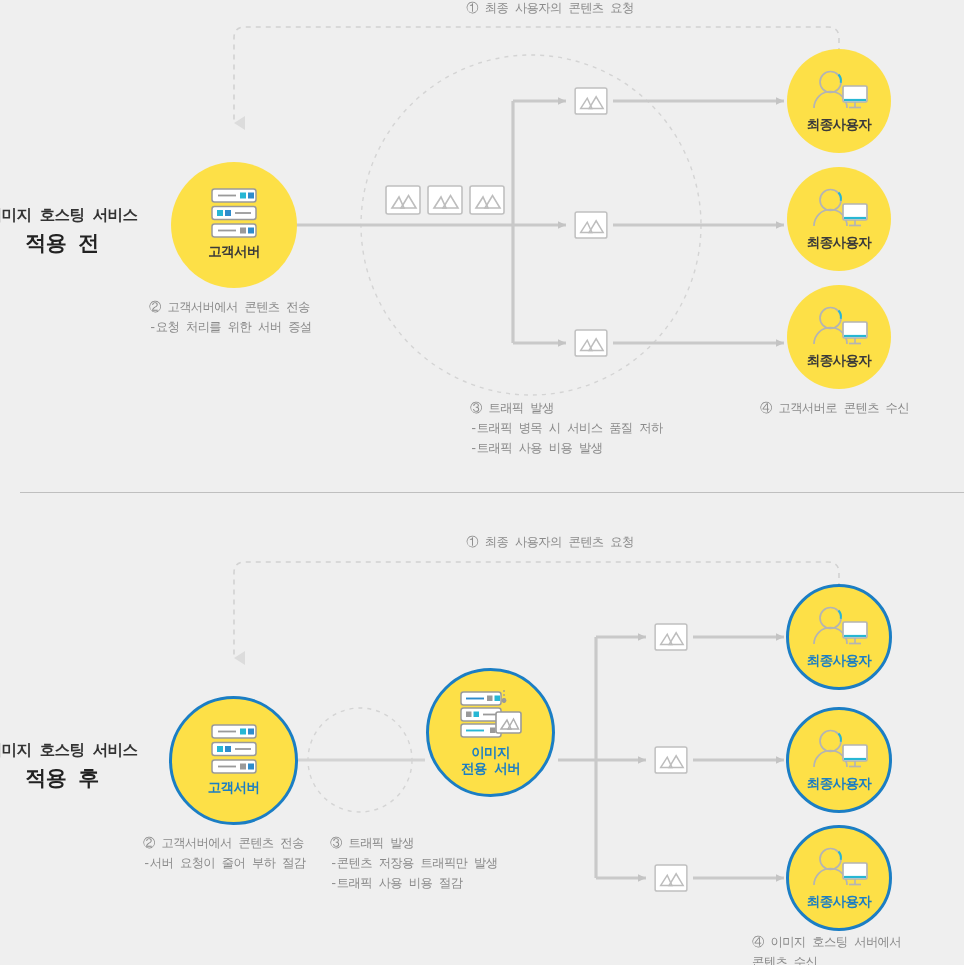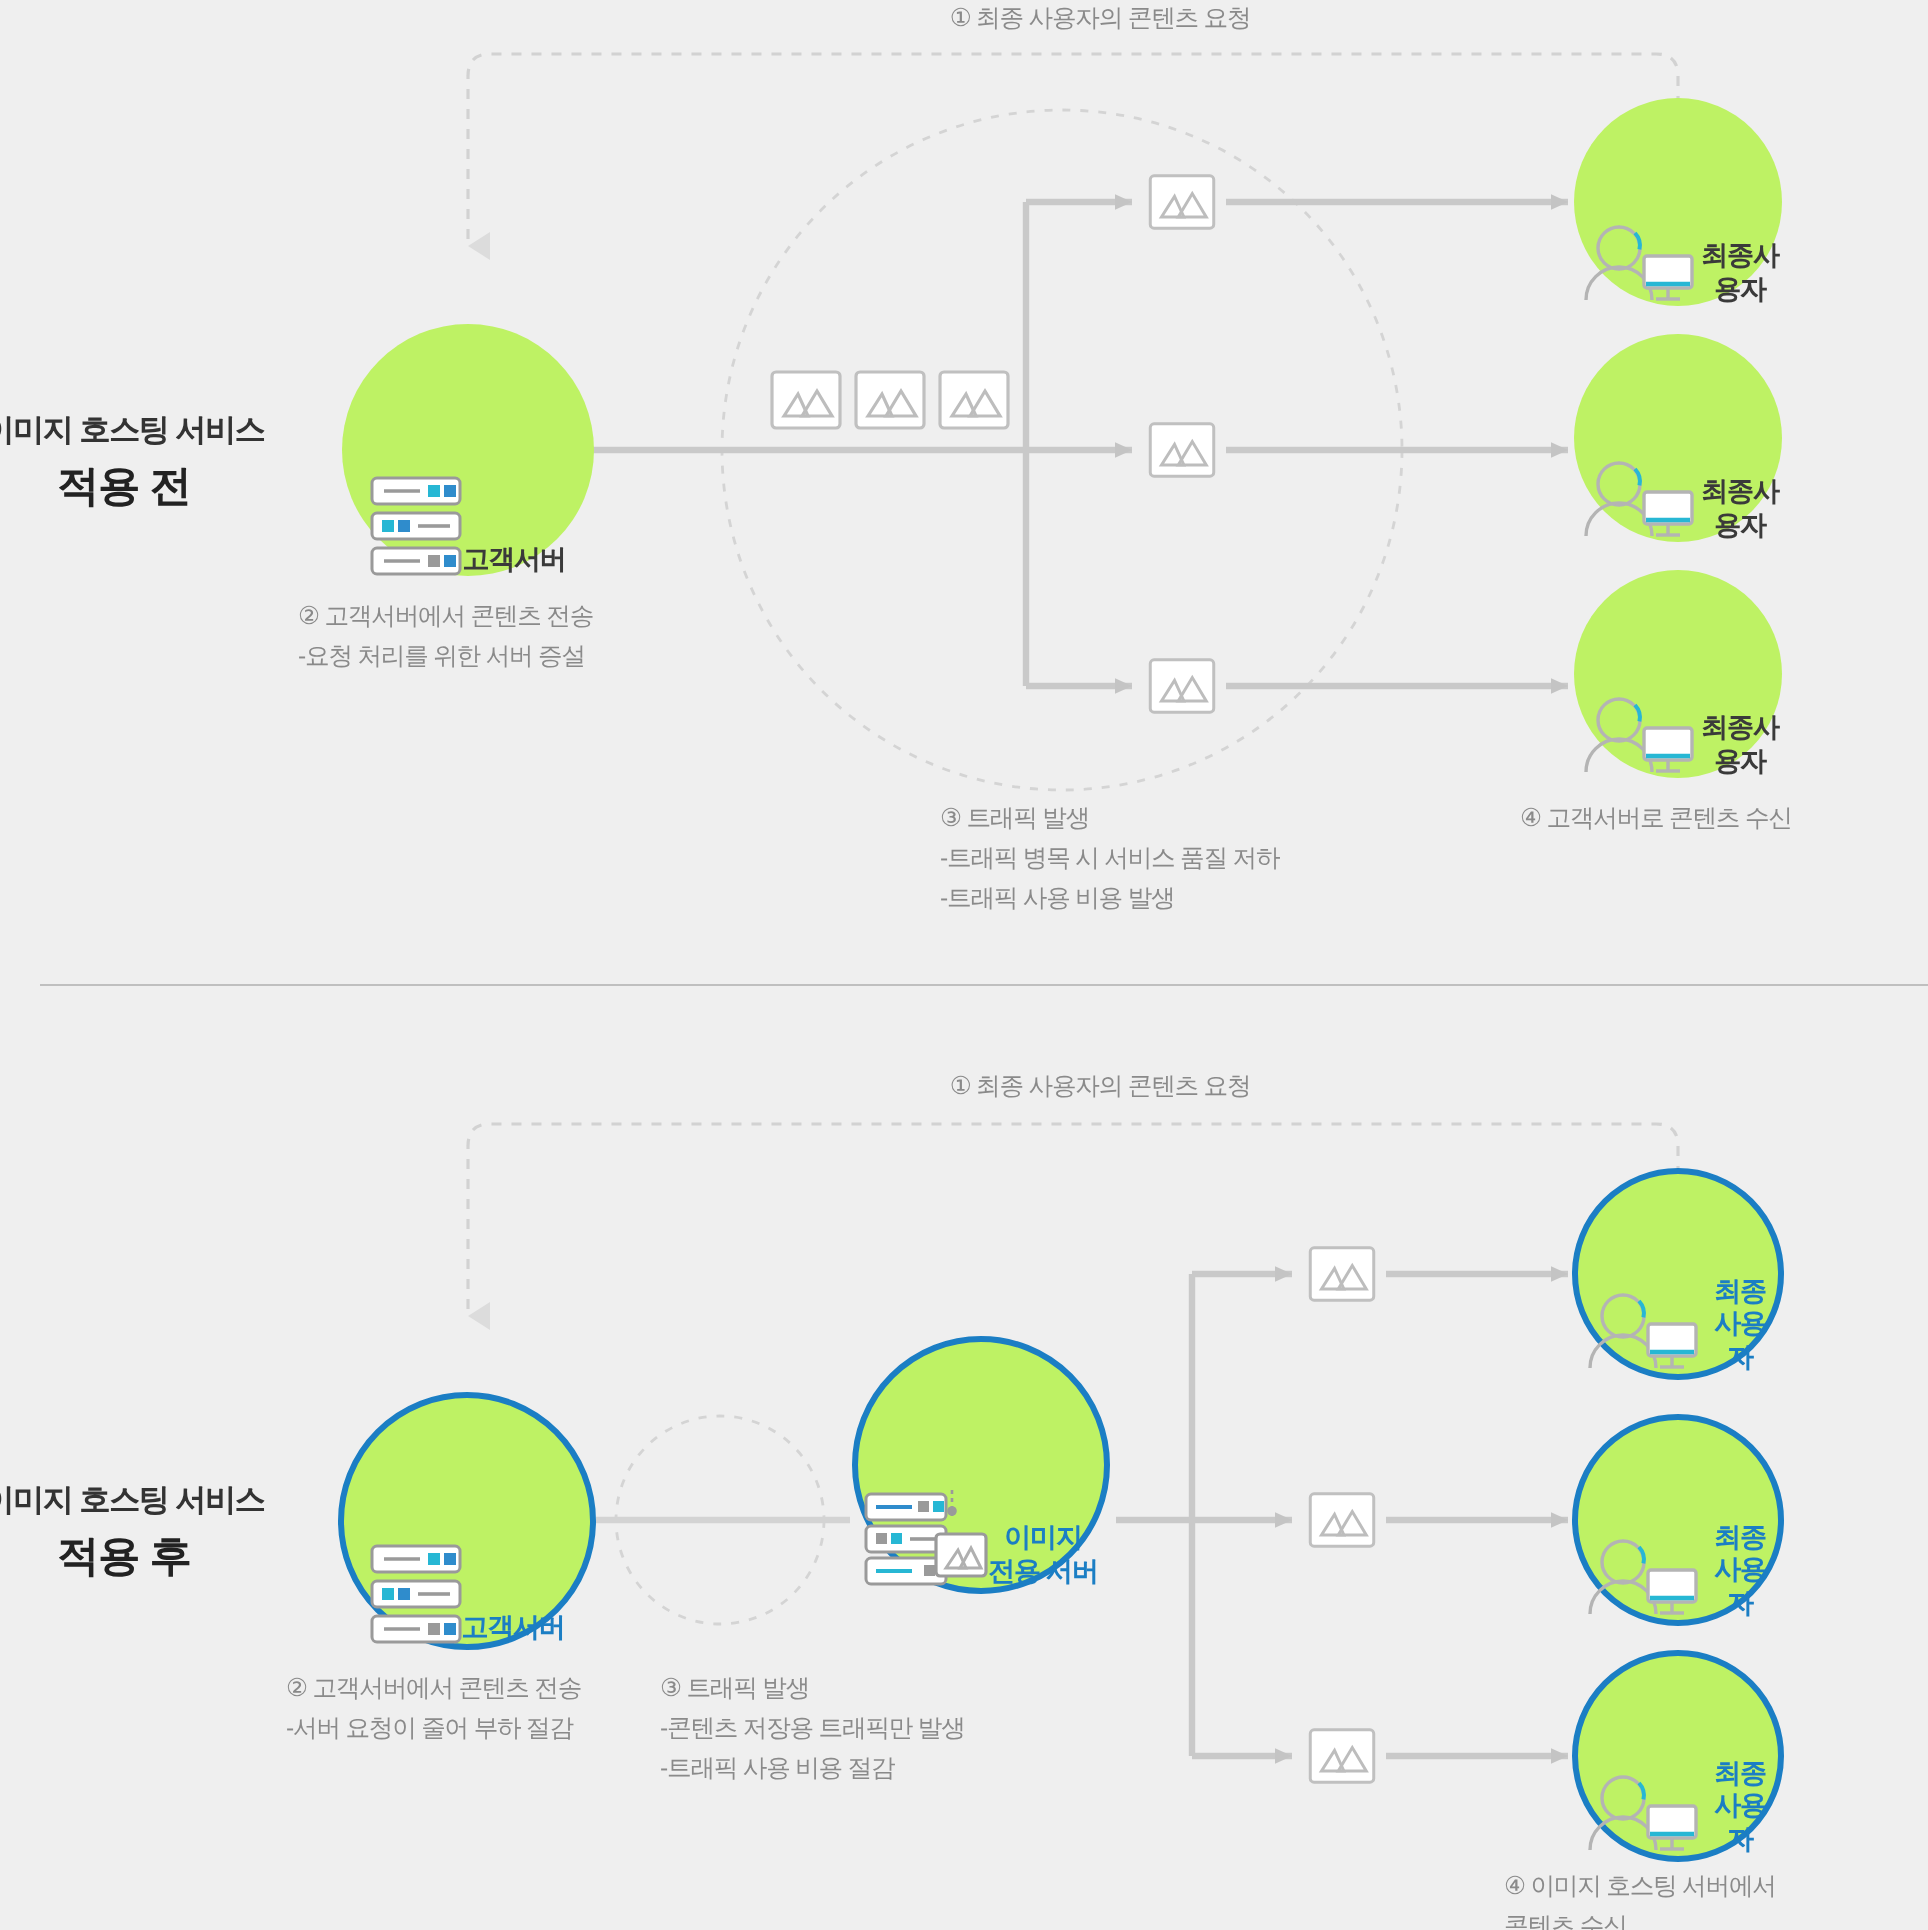--- a/index.html
+++ b/index.html
@@ -5,21 +5,21 @@
 <style>
   html,body{margin:0;padding:0;}
   body{
     width:964px;height:965px;
     background:#efefef;
     font-family:"Liberation Sans","DejaVu Sans",sans-serif;
     color:#7a7a7a;
     overflow:hidden;
     position:relative;
   }
-  .stage{position:absolute;left:0;top:0;width:964px;height:965px;}
+  .stage{position:absolute;left:0;top:0;width:964px;height:965px;font-family:Liberation Mono, monospace;}
   .svg-layer{position:absolute;left:0;top:0;width:964px;height:965px;pointer-events:none;}
 
   
   .side-label{
     position:absolute;
     width:200px;
     text-align:center;
     color:#3f3f3f;
   }
   .side-label .l1{
@@ -34,24 +34,24 @@
     font-weight:bold;
     letter-spacing:-0.5px;
     margin-top:3px;
     color:#222;
   }
 
   
   .node{
     position:absolute;
     border-radius:50%;
-    background:#bef264;
+    background:#fde047;
     display:flex;
-    flex-direction:row;
-    align-items:flex-end;
+    flex-direction:column;
+    align-items:center;
     justify-content:center;
     box-sizing:border-box;
   }
   .node.plain{border:none;}
   .node.ringed{border:3px solid #1b7ec4;}
   .node-label{
     font-size:13.5px;
     font-weight:bold;
     letter-spacing:-0.6px;
     color:#3a3a3a;

